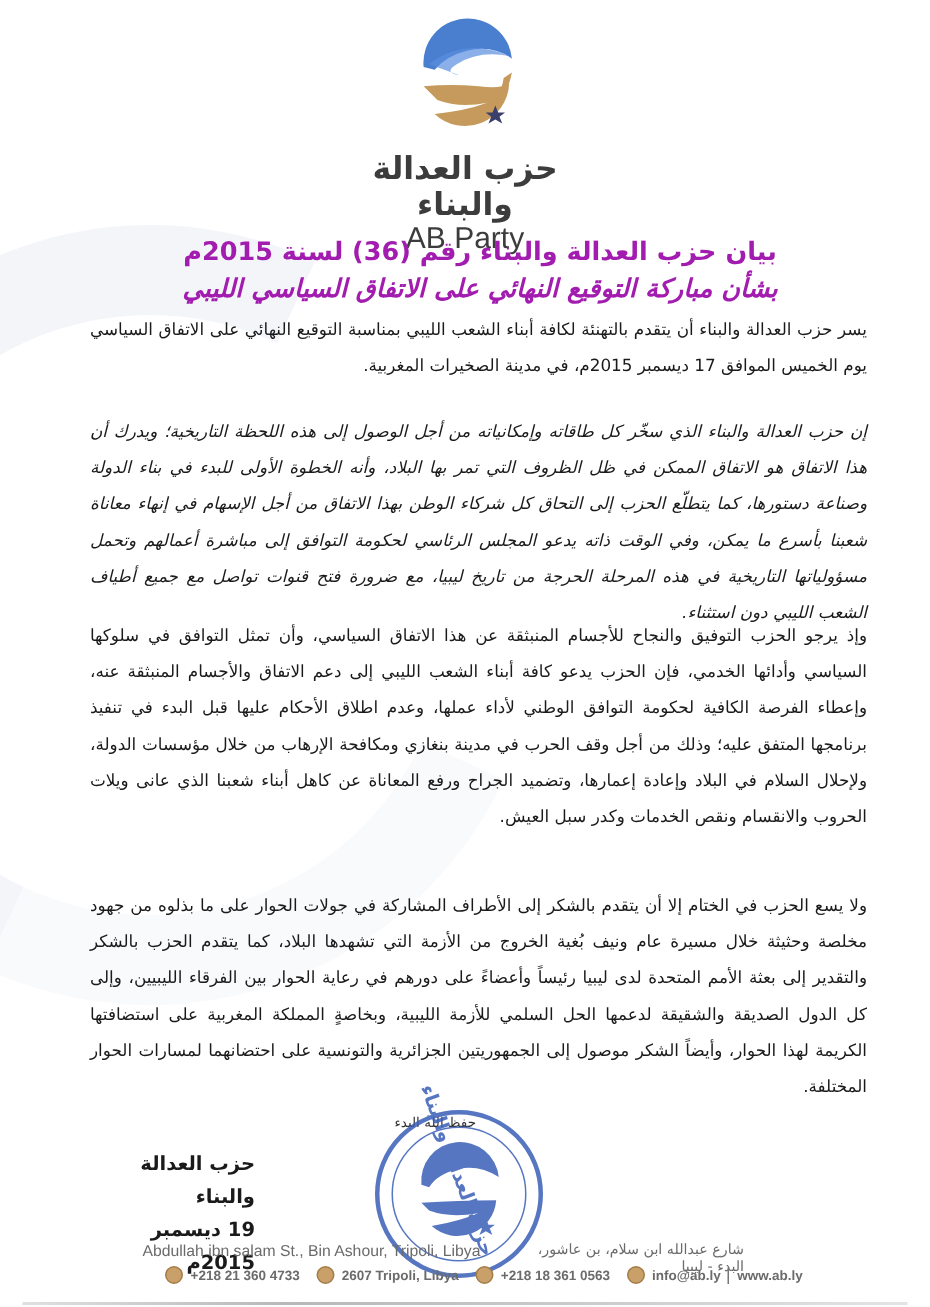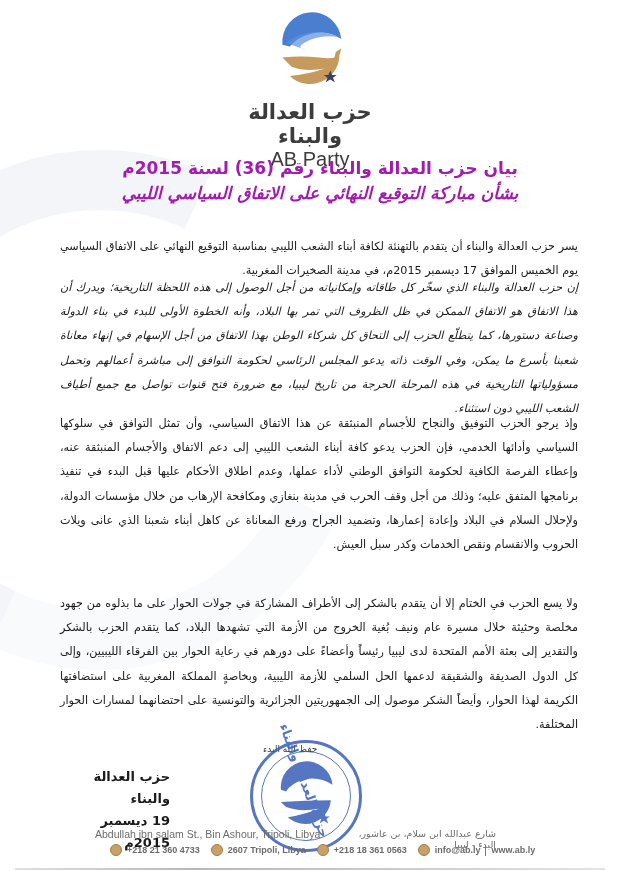--- a/index.html
+++ b/index.html
@@ -20,21 +20,21 @@
     .logo-ar { font-size: 21px; font-weight: bold; color: #3c3c3c; direction: rtl; line-height: 24px; margin-top: 2px; }
     .logo-en { font-size: 20px; color: #3c3c3c; line-height: 22px; font-family: "Liberation Sans", sans-serif; }
 
     .title { position: absolute; left: 100px; width: 440px; text-align: center; direction: rtl;
              font-weight: bold; font-size: 17px; color: #a21caf; }
     .title1 { top: 158px; }
     .title2 { top: 183px; font-style: italic; }
 
     .body-text { position: absolute; left: 60px; width: 518px; direction: rtl; text-align: justify;
                  font-size: 11.2px; line-height: 24.2px; color: #1a1a1a; text-align-last: right; }
-    .p1 { top: 208px; margin-top: 27px; }
+    .p1 { top: 208px; }
     .p2 { top: 276px; font-style: italic; }
     .p3 { top: 412px; }
     .p4 { top: 592px; }
 
     .sig { position: absolute; left: 60px; top: 766px; direction: rtl; text-align: right; width: 110px; }
     .sig-name { font-weight: bold; font-size: 13px; line-height: 22px; }
     .sig-date { font-weight: bold; font-size: 13px; line-height: 22px; }
 
     .stamp { position: absolute; left: 250px; top: 740px; width: 112px; height: 112px; border-radius: 50%;
              border: 3px solid #3a5fb8; opacity: 0.85; }

